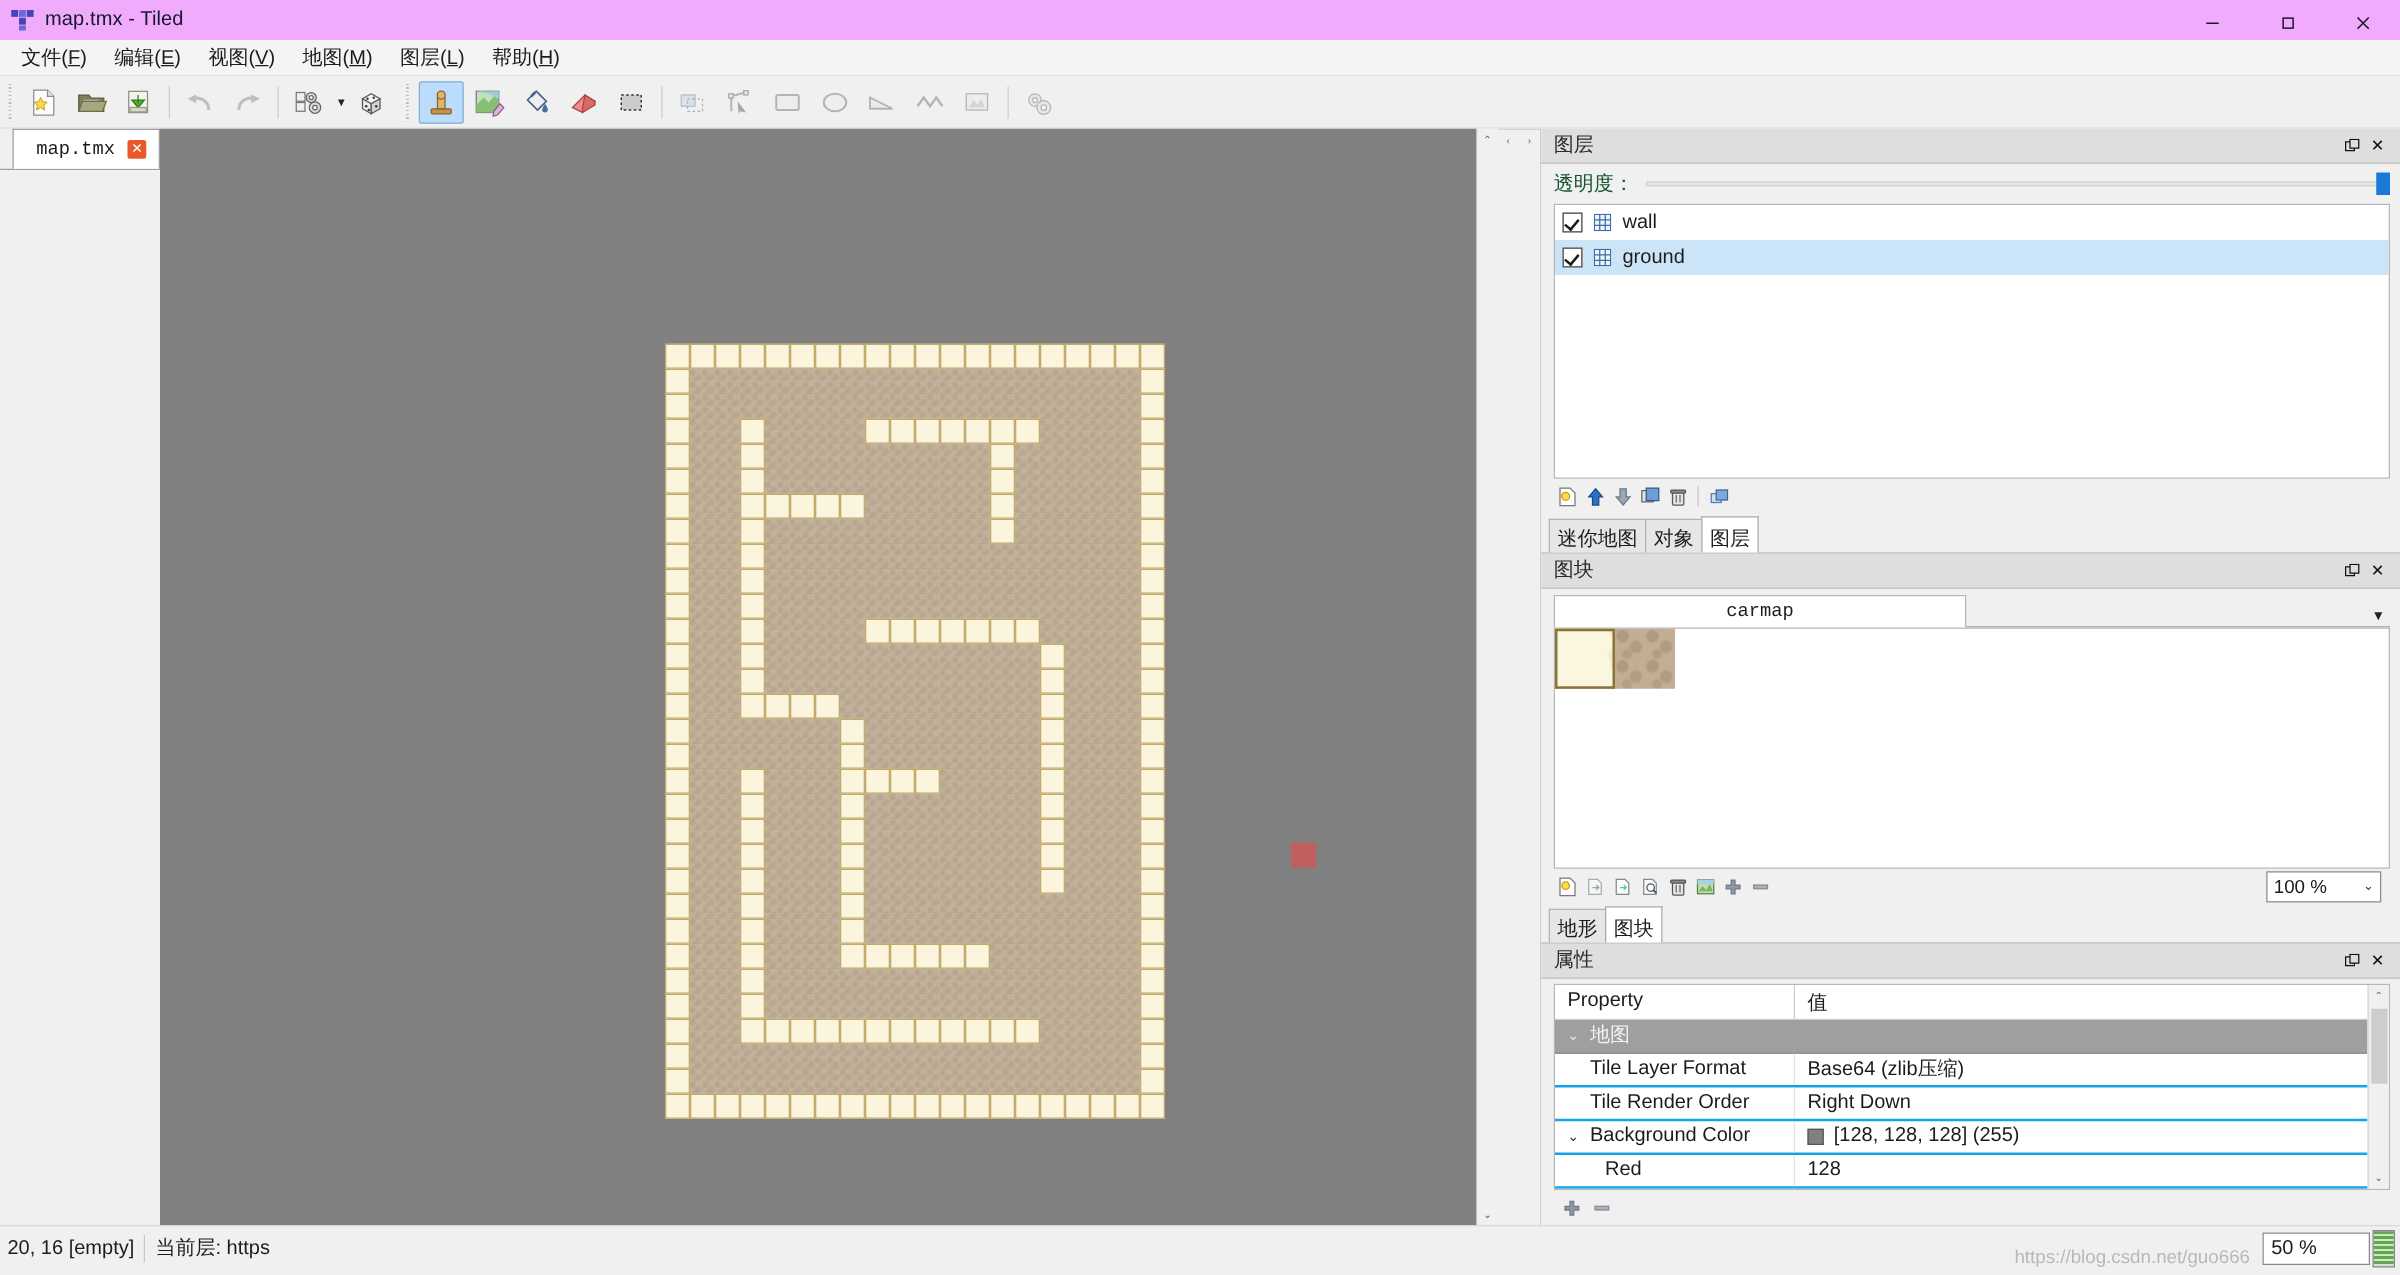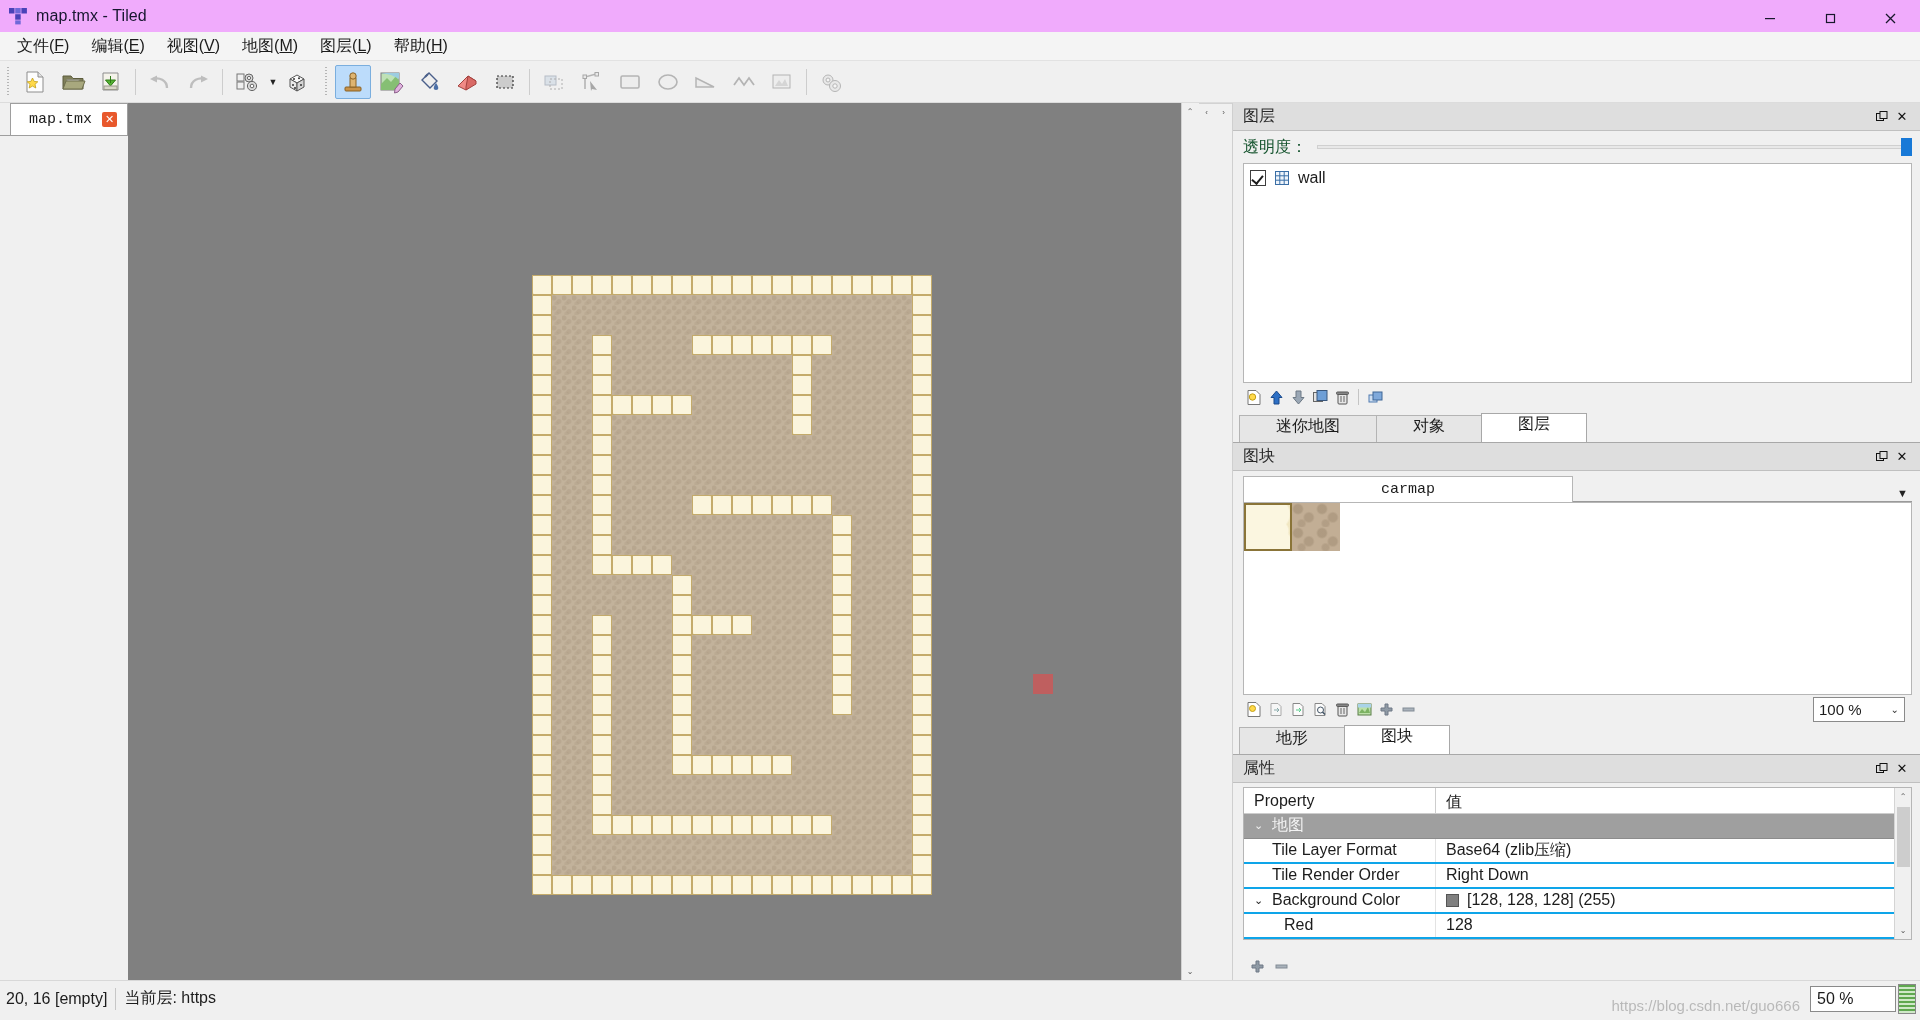--- a/index.html
+++ b/index.html
@@ -185,22 +185,22 @@
 
   
   .dock-tools { height: 28px; display: flex; align-items: center; gap: 2px; padding: 0 5px; }
   .dtb { width: 20px; height: 20px; display: flex; align-items: center; justify-content: center; flex:0 0 auto;}
   .dtb-sep { width: 1px; height: 16px; background: #c4c4c4; margin: 0 4px; }
 
   
   .dock-tabs { height: 32px; display: flex; align-items: flex-end; padding-left: 6px;
     border-bottom: 1px solid #a8a8a8; background: #f0f0f0; }
   .dock-tab {
-    height: 27px; padding: 0 36px; font-size: 16px;
-    display: flex; align-items: flex-start;
+    height: 27px; padding: 0 6px; font-size: 16px;
+    display: flex; align-items: flex-end;
     border: 1px solid #b4b4b4; border-bottom: none; background: #e6e6e6;
     margin-right: -1px;
   }
   .dock-tab.active { background: #ffffff; height: 29px; border-color: #a8a8a8; }
 
   
   .ts-selector { height: 26px; display: flex; align-items: stretch; margin: 5px 4px 0 4px; }
   .ts-combo-tab {
     background: #fff; border: 1px solid #b6b6b6; border-bottom: none;
     flex: 0 0 330px; display: flex; align-items: center; justify-content: center;
@@ -1202,20 +1202,30 @@
         <div class="list-box">
           <div class="layer-row">
             <span class="chkbox"></span>
             <span class="grid-ico">
               <svg width="14" height="14" viewBox="0 0 14 14">
                 <rect x="0.5" y="0.5" width="13" height="13" fill="#eef4fb" stroke="#3a6ea5"></rect>
                 <path d="M4.8 .5 V13.5 M9.2 .5 V13.5 M.5 4.8 H13.5 M.5 9.2 H13.5" stroke="#3a6ea5" stroke-width="1"></path>
               </svg>
             </span>
             <span>wall</span>
+          </div>
+          <div class="layer-row selected">
+            <span class="chkbox"></span>
+            <span class="grid-ico">
+              <svg width="14" height="14" viewBox="0 0 14 14">
+                <rect x="0.5" y="0.5" width="13" height="13" fill="#eef4fb" stroke="#3a6ea5"></rect>
+                <path d="M4.8 .5 V13.5 M9.2 .5 V13.5 M.5 4.8 H13.5 M.5 9.2 H13.5" stroke="#3a6ea5" stroke-width="1"></path>
+              </svg>
+            </span>
+            <span>ground</span>
           </div>
         </div>
         <div class="dock-tools">
           <span class="dtb">
             <svg width="17" height="17" viewBox="0 0 17 17">
               <path d="M2 1.5 H10 L14 5.5 V15.5 H2 Z" fill="#fff" stroke="#777"></path>
               <circle cx="6.5" cy="8" r="3.2" fill="#ffd94a" stroke="#c39f16"></circle>
             </svg>
           </span>
           <span class="dtb">
@@ -1360,21 +1370,21 @@
         <span>属性</span>
         <span class="spacer"></span>
         <span class="tbtn">
           <svg width="12" height="12" viewBox="0 0 12 12">
               <rect x="0.5" y="2.5" width="7" height="7" fill="none" stroke="#111"></rect>
               <rect x="4" y="0.5" width="7" height="7" fill="#dedede" stroke="#111"></rect>
             </svg>
         </span>
         <span class="tbtn">✕</span>
       </div>
-      <div class="dock-body" style="padding-top:4px;gap:12px;">
+      <div class="dock-body" style="padding-top:4px;">
         <div class="prop-table">
           <div class="prop-cols">
             <div class="prop-head">
               <div class="c1">Property</div>
               <div class="c2">值</div>
             </div>
             <div class="prop-row group">
               <div class="c1">
                 <span class="twisty">⌄</span>
                 <span>地图</span>

